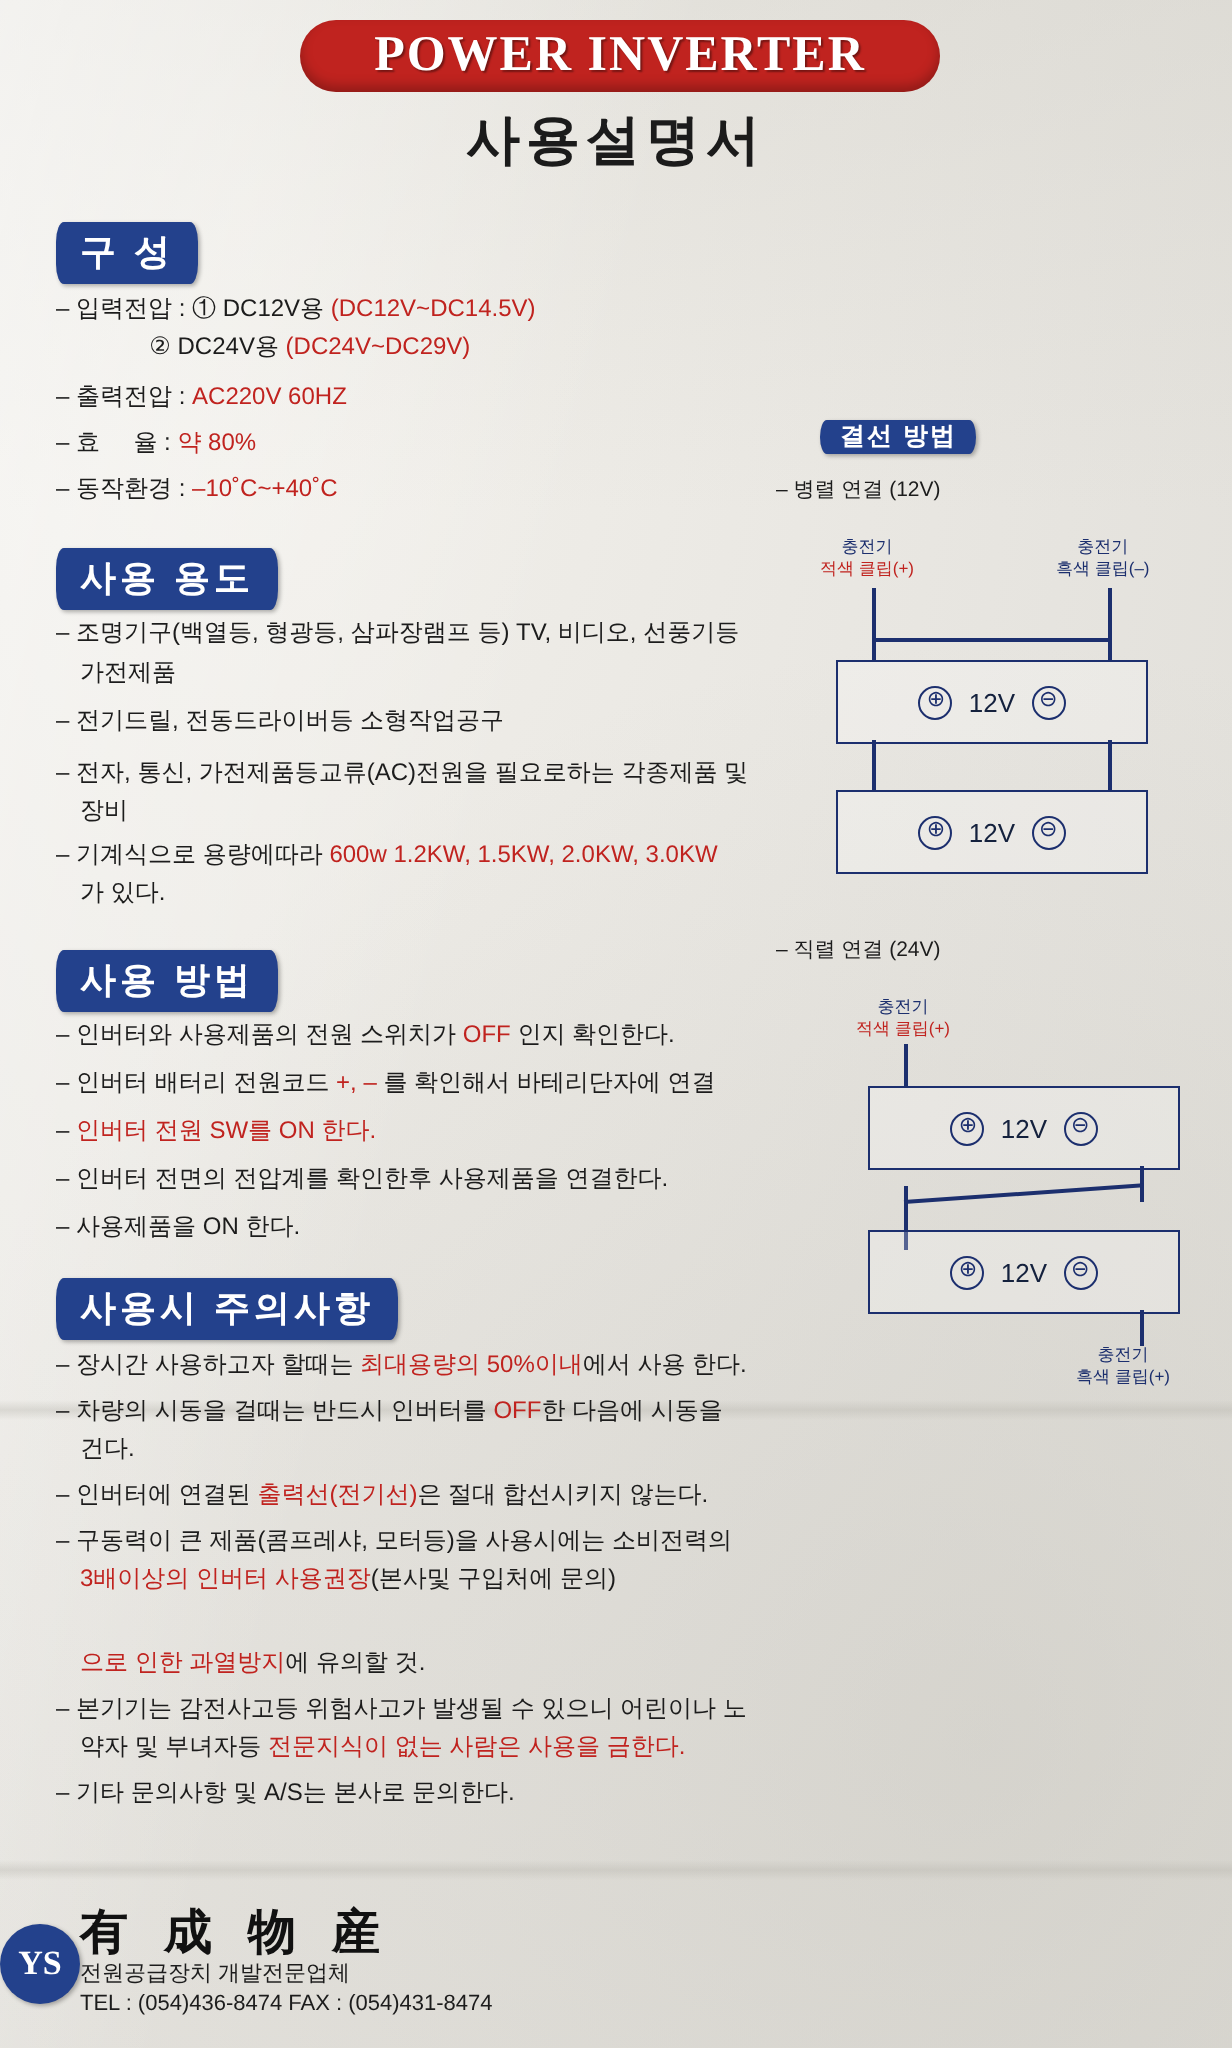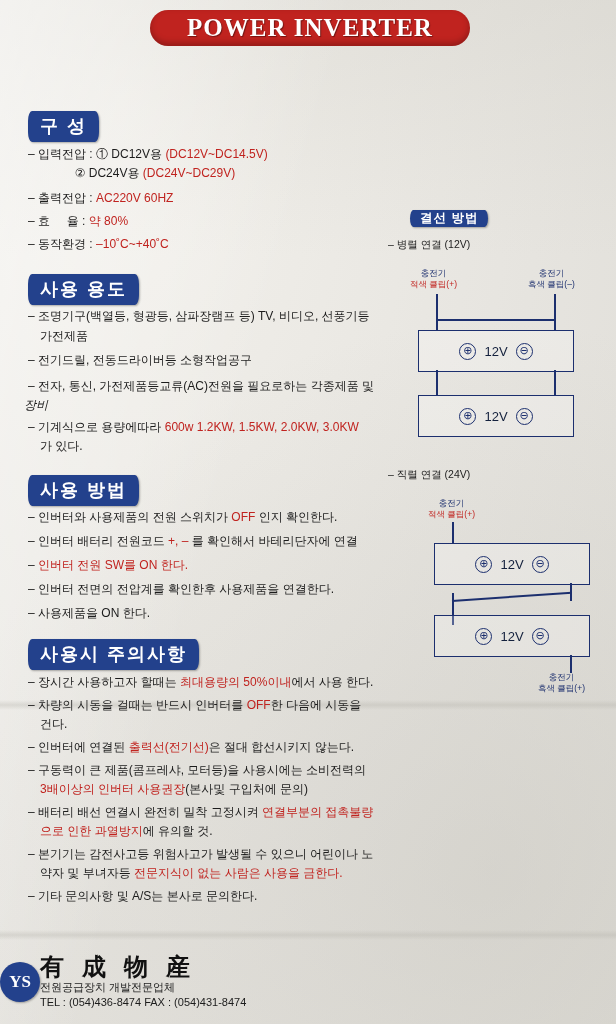--- a/index.html
+++ b/index.html
@@ -198,20 +198,21 @@
 <body>
 
 <div class="page">
   <div class="paper-noise"></div>
   <div class="crease" style="top:700px;"></div>
   <div class="crease" style="top:930px;"></div>
 
   <div class="title-banner">
     <span>POWER INVERTER</span>
   </div>
+  <div class="subtitle">사용설명서</div>
 
   <div class="pill" style="left:28px; top:111px;">구   성</div>
 
   <div class="line" style="left:28px; top:146px;">
     <span class="dash">–</span> 입력전압 : ① DC12V용 <span class="red">(DC12V~DC14.5V)</span>
   </div>
   <div class="line" style="left:28px; top:165px;">
     &nbsp;&nbsp;&nbsp;&nbsp;&nbsp;&nbsp;&nbsp;&nbsp;&nbsp;&nbsp;&nbsp;&nbsp;&nbsp;&nbsp;② DC24V용 <span class="red">(DC24V~DC29V)</span>
   </div>
   <div class="line" style="left:28px; top:190px;">
@@ -229,21 +230,21 @@
   <div class="line" style="left:28px; top:308px;">
     <span class="dash">–</span> 조명기구(백열등, 형광등, 삼파장램프 등) TV, 비디오, 선풍기등
   </div>
   <div class="line" style="left:40px; top:328px;">가전제품</div>
   <div class="line" style="left:28px; top:352px;">
     <span class="dash">–</span> 전기드릴, 전동드라이버등 소형작업공구
   </div>
   <div class="line" style="left:28px; top:378px;">
     <span class="dash">–</span> 전자, 통신, 가전제품등교류(AC)전원을 필요로하는 각종제품 및
   </div>
-  <div class="line" style="left:24px; top:397px;font-style:italic;">장비</div>
+  <div class="line" style="left:40px; top:397px;">장비</div>
   <div class="line" style="left:28px; top:419px;">
     <span class="dash">–</span> 기계식으로 용량에따라 <span class="red">600w 1.2KW, 1.5KW, 2.0KW, 3.0KW</span>
   </div>
   <div class="line" style="left:40px; top:438px;">가 있다.</div>
 
   <div class="pill" style="left:28px; top:475px;">사용 방법</div>
 
   <div class="line" style="left:28px; top:509px;">
     <span class="dash">–</span> 인버터와 사용제품의 전원 스위치가 <span class="red">OFF</span> 인지 확인한다.
   </div>
@@ -270,23 +271,20 @@
   </div>
   <div class="line" style="left:40px; top:716px;">건다.</div>
   <div class="line" style="left:28px; top:739px;">
     <span class="dash">–</span> 인버터에 연결된 <span class="red">출력선(전기선)</span>은 절대 합선시키지 않는다.
   </div>
   <div class="line" style="left:28px; top:762px;">
     <span class="dash">–</span> 구동력이 큰 제품(콤프레샤, 모터등)을 사용시에는 소비전력의
   </div>
   <div class="line" style="left:40px; top:781px;">
     <span class="red">3배이상의 인버터 사용권장</span>(본사및 구입처에 문의)
-  </div>
-  <div class="line" style="left:28px; top:804px;">
-    <span class="dash">–</span> 배터리 배선 연결시 완전히 밀착 고정시켜 <span class="red">연결부분의 접촉불량</span>
   </div>
   <div class="line" style="left:40px; top:823px;">
     <span class="red">으로 인한 과열방지</span>에 유의할 것.
   </div>
   <div class="line" style="left:28px; top:846px;">
     <span class="dash">–</span> 본기기는 감전사고등 위험사고가 발생될 수 있으니 어린이나 노
   </div>
   <div class="line" style="left:40px; top:865px;">
     약자 및 부녀자등 <span class="red">전문지식이 없는 사람은 사용을 금한다.</span>
   </div>

